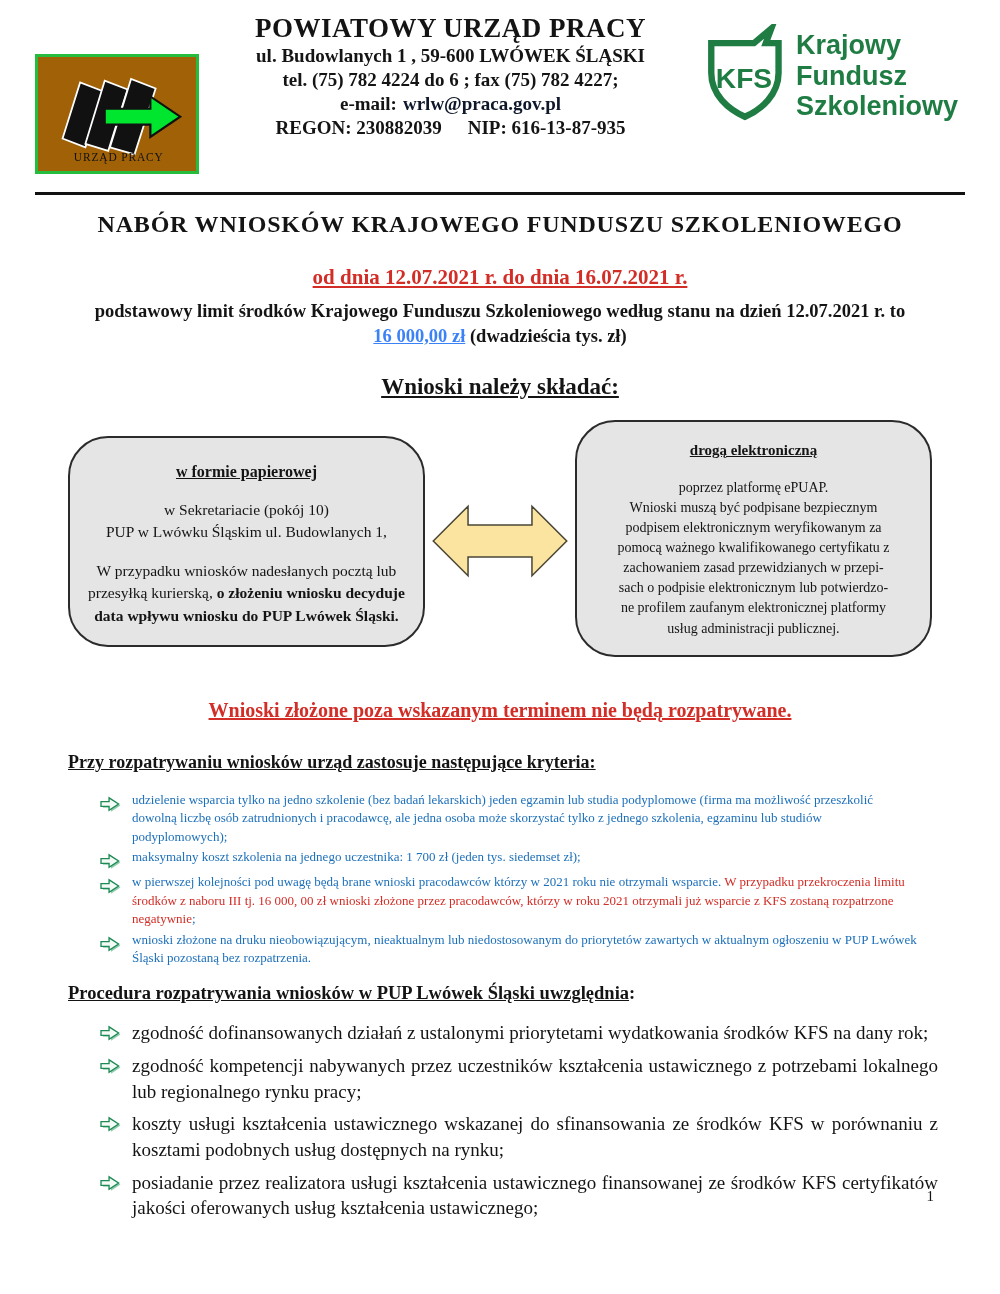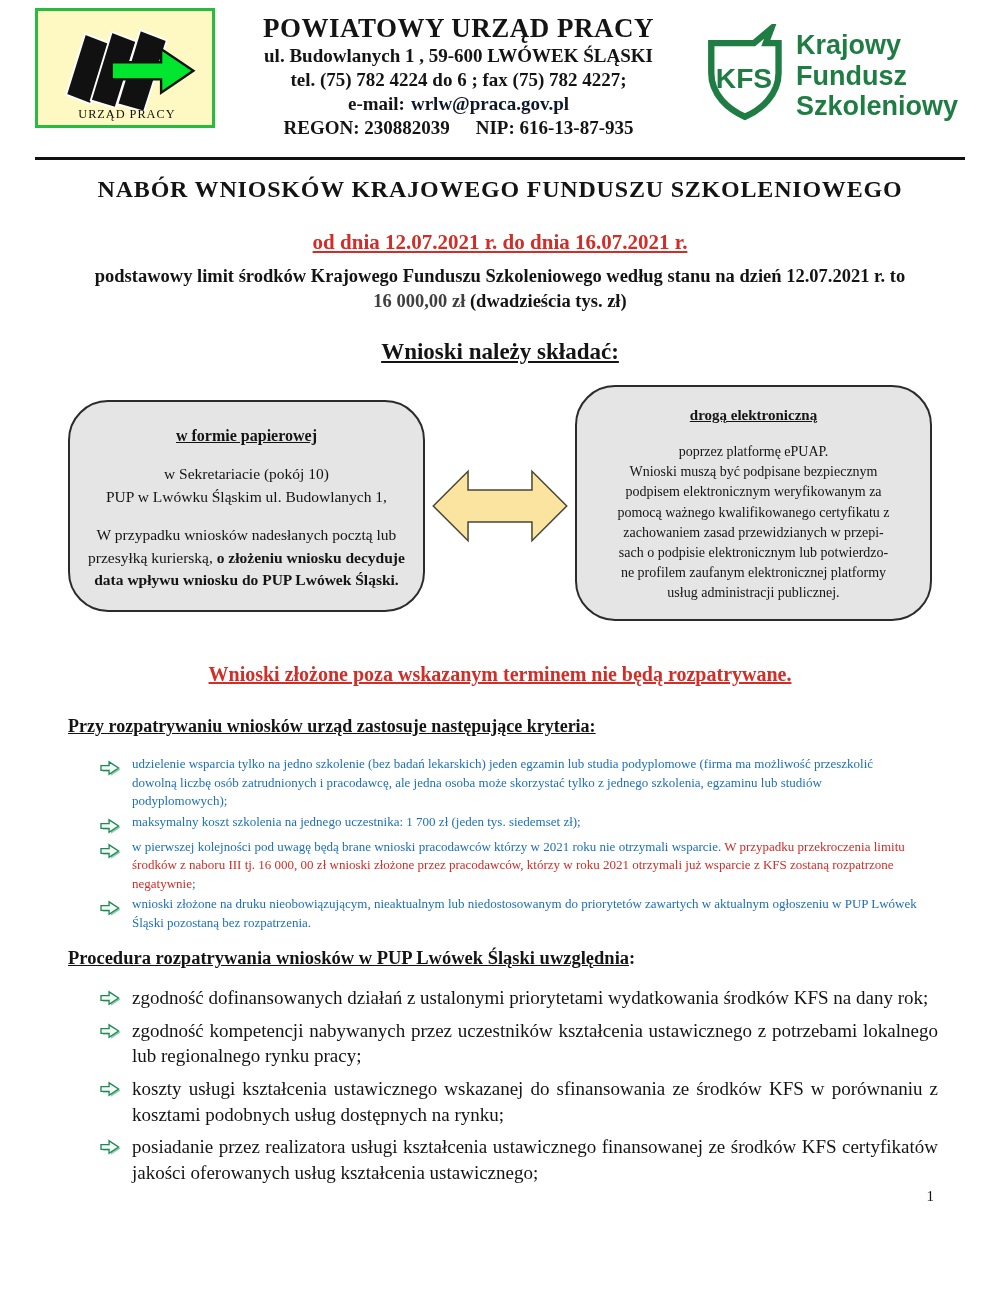--- a/index.html
+++ b/index.html
@@ -9,23 +9,24 @@
     position: relative;
     overflow: hidden;
     font-family: "Liberation Serif", serif;
     color: #141414;
   }
 
   
   .header { display: flex; align-items: flex-start; padding: 8px 30px 0 35px; gap: 8px; }
 
   .logo-pup {
-    flex: none; width: 180px; height: 120px;
+    flex: none; width: 164px; height: 120px;
     border: 3px solid #26bd3e; box-sizing: border-box;
-    background: #fef9c3;
+    background: #a16207;
+    margin-top: 46px;
   }
   .logo-pup svg { width: 100%; height: 100%; display: block; }
 
   .header-center { flex: 1; text-align: center; padding-top: 6px; }
   .org-name { font-size: 27px; font-weight: bold; letter-spacing: 0.5px; line-height: 1.1; }
   .hdr-line { font-size: 19px; font-weight: bold; line-height: 1.28; }
   .email-value { color: #0f172a; margin-left: 6px; }
   .regon-nip { display: flex; justify-content: center; gap: 26px; font-size: 19px; font-weight: bold; }
 
   .logo-kfs { flex: none; display: flex; align-items: flex-start; gap: 10px; padding-top: 16px; width: 268px; }
@@ -35,21 +36,21 @@
     font-weight: bold; font-size: 27px; line-height: 1.13;
     color: #1f7d44; padding-top: 6px;
   }
 
   .rule { height: 3px; background: #111; margin: 18px 35px 0 35px; }
 
   
   .doc-title { margin-top: 16px; text-align: center; font-weight: bold; font-size: 24px; letter-spacing: 0.8px; }
   .date-line { margin-top: 27px; text-align: center; font-weight: bold; font-size: 21px; color: #d22d26; text-decoration: underline; }
   .limit-line { margin-top: 9px; text-align: center; font-weight: bold; font-size: 18.5px; line-height: 1.35; padding: 0 60px; }
-  .red-text { color: #404040; }
+  .red-text { color: #3b82f6; text-decoration: underline; }
   .submit-heading { margin-top: 25px; text-align: center; font-weight: bold; font-size: 23px; text-decoration: underline; }
 
   
   .boxes-row { margin: 26px 68px 0 68px; display: flex; align-items: center; justify-content: space-between; }
   .box {
     background: #e5e5e5; border: 2px solid #2b2b2b; border-radius: 40px;
     box-sizing: border-box; text-align: center;
   }
   .box-paper { width: 364px; min-height: 210px; padding: 22px 8px 18px; font-size: 15.5px; line-height: 1.45; }
   .box-electronic { width: 364px; min-height: 224px; padding: 18px 10px 16px; font-size: 14px; line-height: 1.44; align-self: flex-start; margin-top: -6px; }

